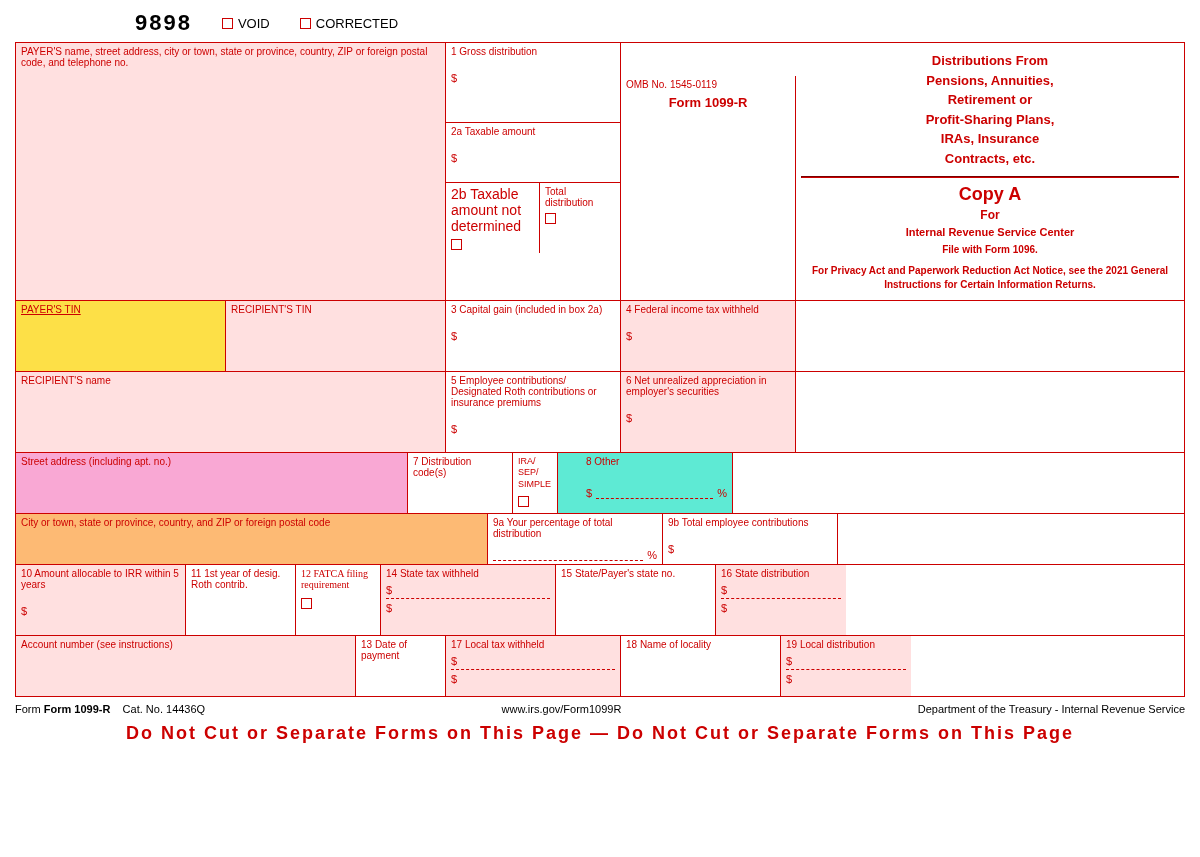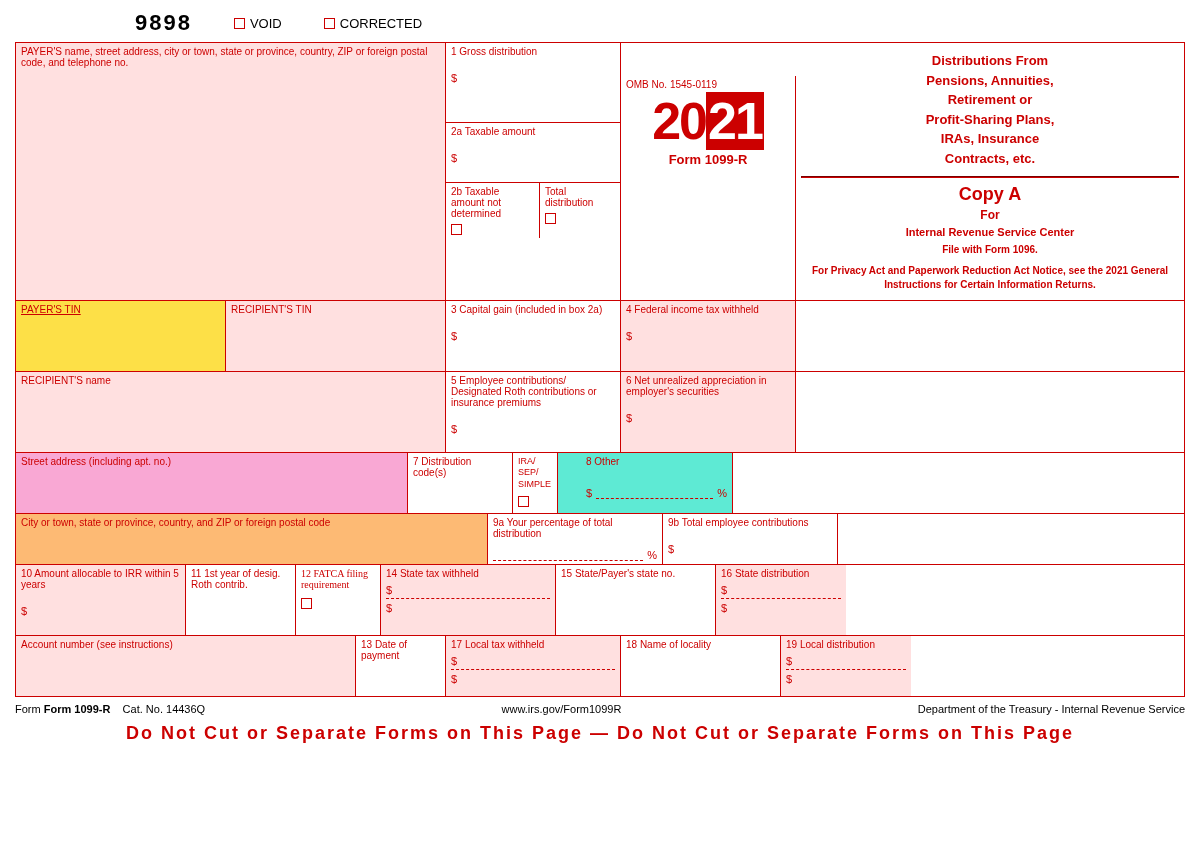--- a/index.html
+++ b/index.html
@@ -7,21 +7,21 @@
       background: #fff;
       font-family: Arial, sans-serif;
       width: 1200px;
       min-height: 857px;
       padding: 10px 15px;
       color: #c00;
     }
     .top-bar {
       display: flex;
       align-items: center;
-      gap: 42px;
+      gap: 30px;
       margin-bottom: 6px;
       padding-left: 120px;
     }
     .form-number {
       font-size: 22px;
       font-weight: bold;
       color: #000;
       letter-spacing: 2px;
     }
     .checkbox-label {
@@ -285,37 +285,34 @@
     <div class="cell" style="width:175px; padding:0; border-right:1px solid #c00;">
       <div style="padding:3px 5px; border-bottom:1px solid #c00; min-height:80px;">
         <span class="cell-label">1  Gross distribution</span>
         <span class="dollar">$</span>
       </div>
       <div style="padding:3px 5px; border-bottom:1px solid #c00; min-height:60px;">
         <span class="cell-label">2a  Taxable amount</span>
         <span class="dollar">$</span>
       </div>
       <div style="display:flex; min-height:40px;">
-        <div style="padding:3px 5px; border-right:1px solid #c00; font-size:10px; color:#c00; flex:1;">
+        <div style="padding:3px 5px; border-right:1px solid #c00; font-size:14px; color:#c00; flex:1;">
           <span>2b  Taxable amount not determined</span>
           <span class="inline-checkbox" style="margin-top:5px; display:block; width:11px;"></span>
         </div>
         <div style="padding:3px 5px; font-size:10px; color:#c00; width:80px;">
           <span>Total distribution</span>
           <span class="inline-checkbox" style="margin-top:5px; display:block; width:11px;"></span>
         </div>
       </div>
     </div>
 
     <div class="cell omb-cell">
       <div class="omb-content">
         <span>OMB No. 1545-0119</span>
-        <div style="text-align:center; margin:5px 0;">
-          <span style="font-size:52px; font-weight:bold; color:#c00; line-height:1; letter-spacing:-2px;">20<span style="background:#c00; color:#fff; padding:0 2px;">21</span></span>
-        </div>
         <div style="text-align:center; margin-top:5px;">
           <span style="font-size:13px; font-weight:bold; color:#c00;">Form 1099-R</span>
         </div>
       </div>
     </div>
 
     <div class="cell title-cell">
       <div style="font-size:13px; font-weight:bold; line-height:1.5; margin-bottom:8px;">
         <span>Distributions From</span><br>
         <span>Pensions, Annuities,</span><br>

